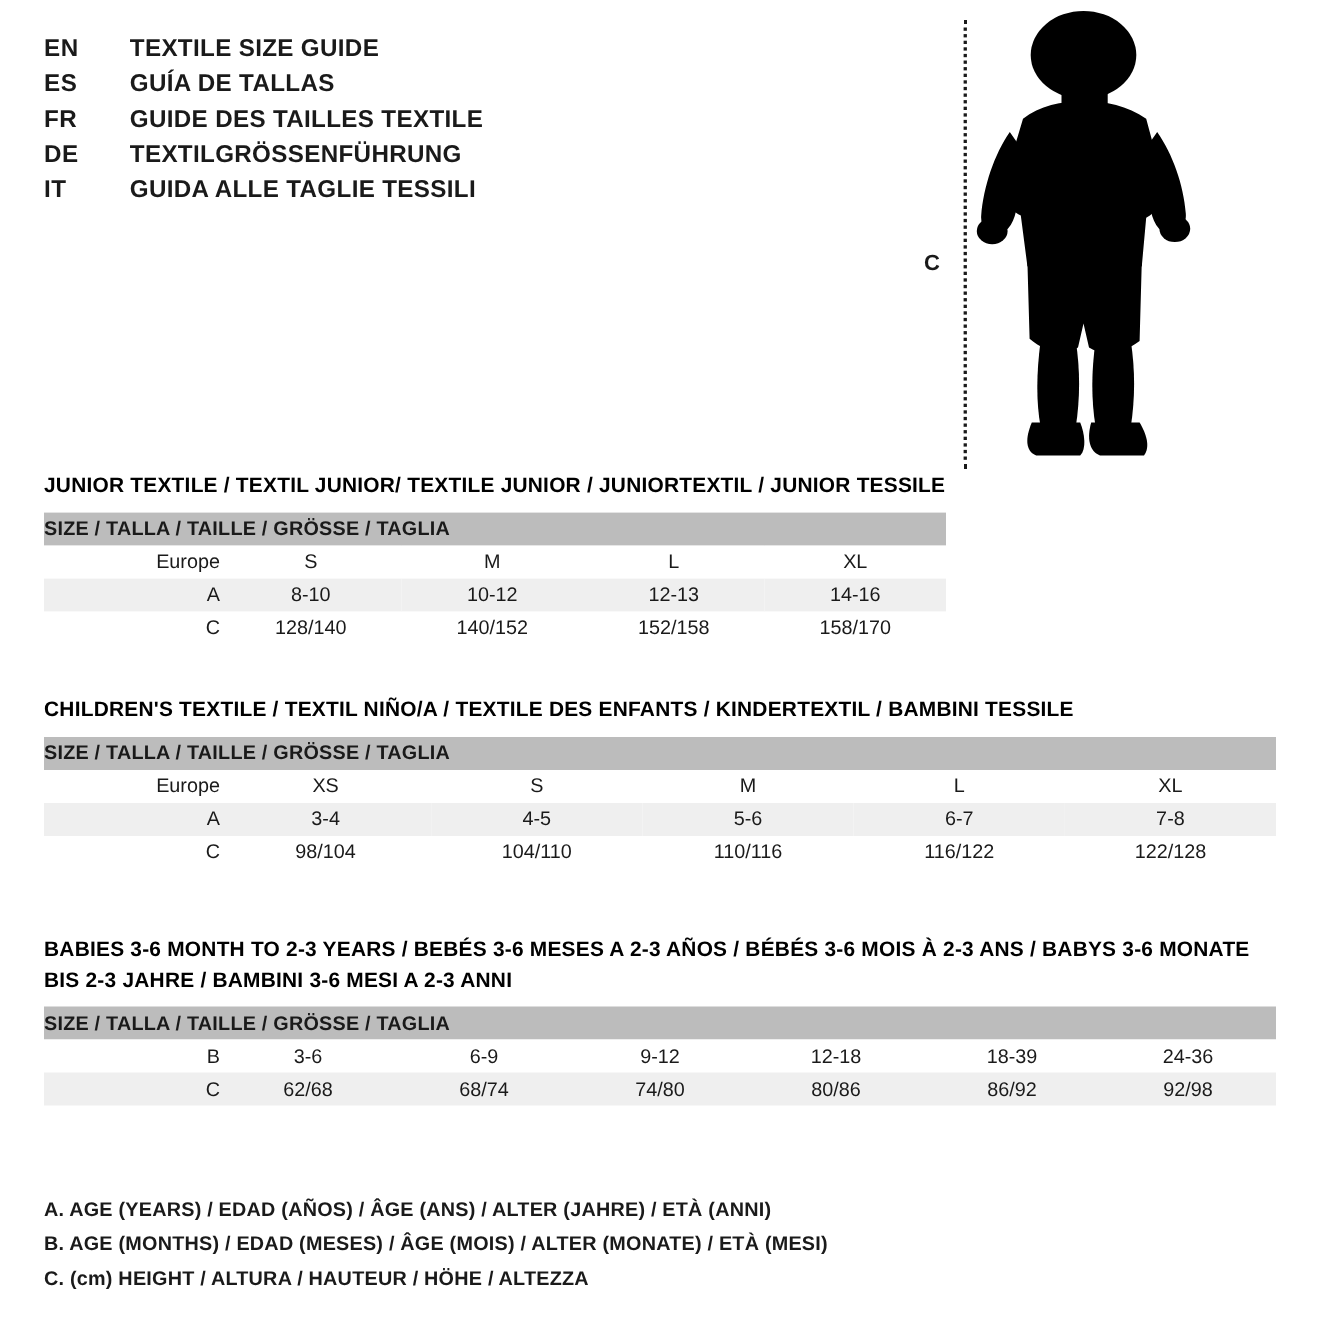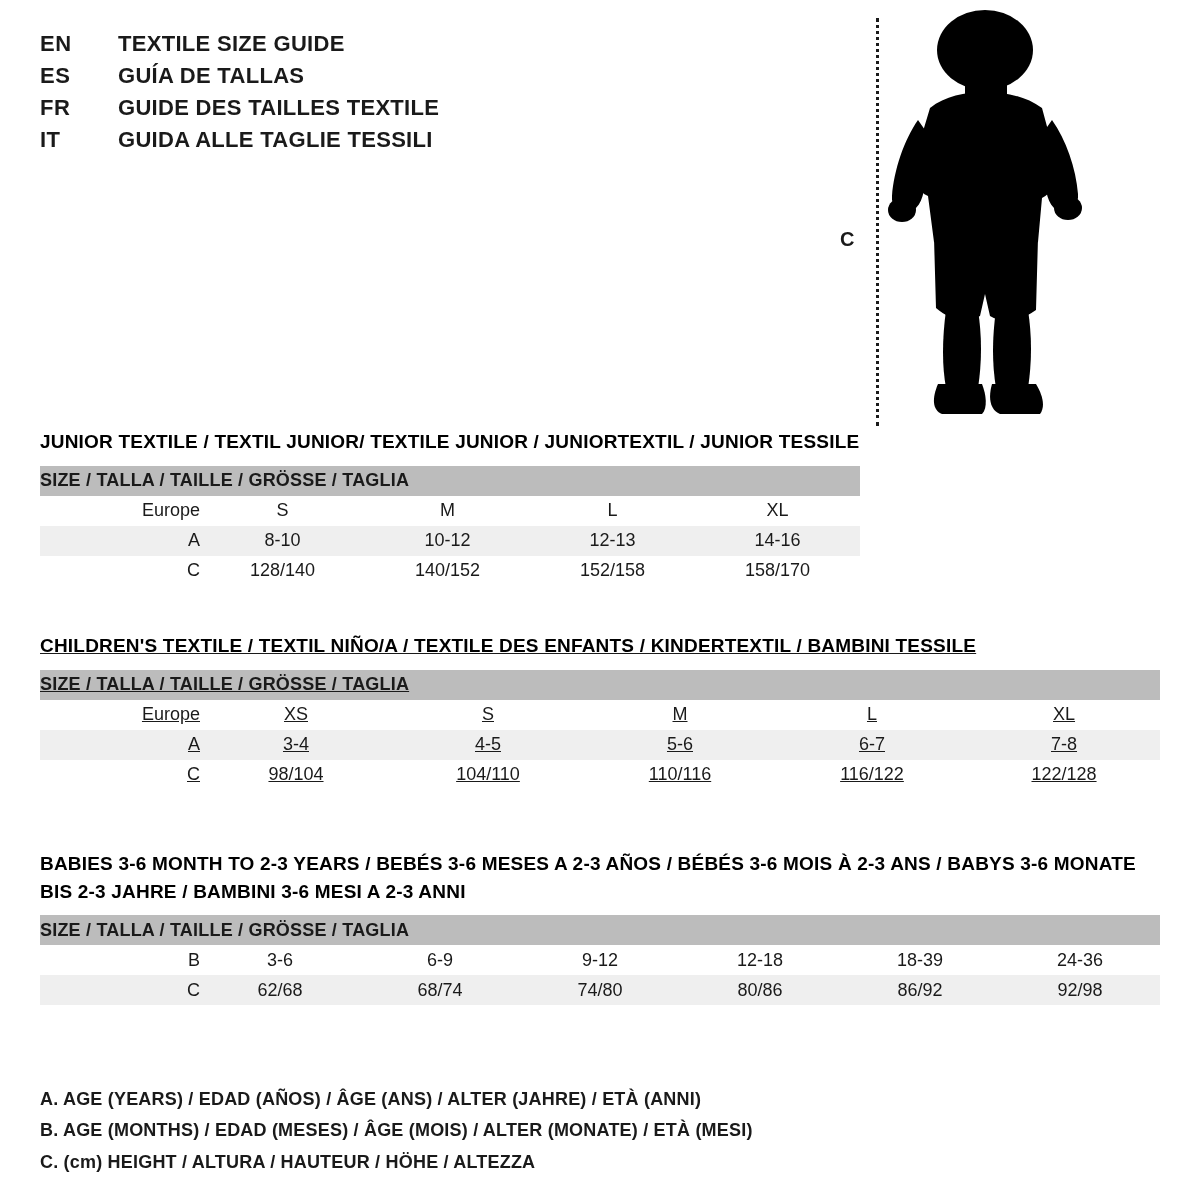--- a/index.html
+++ b/index.html
@@ -141,20 +141,24 @@
     <div class="lang-code">EN</div>
     <div class="lang-title">TEXTILE SIZE GUIDE</div>
   </div>
   <div class="lang-row">
     <div class="lang-code">ES</div>
     <div class="lang-title">GUÍA DE TALLAS</div>
   </div>
   <div class="lang-row">
     <div class="lang-code">FR</div>
     <div class="lang-title">GUIDE DES TAILLES TEXTILE</div>
+  </div>
+  <div class="lang-row">
+    <div class="lang-code">DE</div>
+    <div class="lang-title">TEXTILGRÖSSENFÜHRUNG</div>
   </div>
   <div class="lang-row">
     <div class="lang-code">IT</div>
     <div class="lang-title">GUIDA ALLE TAGLIE TESSILI</div>
   </div>
 </div>
 
 <div class="figure-area">
   <div class="c-label">C</div>
   <div class="c-dots"></div>
@@ -240,21 +244,21 @@
         <td class="label-cell">C</td>
         <td class="val-cell">128/140</td>
         <td class="val-cell">140/152</td>
         <td class="val-cell">152/158</td>
         <td class="val-cell">158/170</td>
       </tr>
     </tbody>
   </table>
 </div>
 
-<div class="section" style="top: 632px; text-decoration: underline;">
+<div class="section" style="top: 632px;">
   <div class="section-title">CHILDREN'S TEXTILE / TEXTIL NIÑO/A / TEXTILE DES ENFANTS / KINDERTEXTIL / BAMBINI TESSILE</div>
   <table class="size-table" style="width: 1120px;">
     <colgroup>
       <col style="width:160px">
         <col style="width:192px">
         <col style="width:192px">
         <col style="width:192px">
         <col style="width:192px">
         <col style="width:192px">
     </colgroup>

